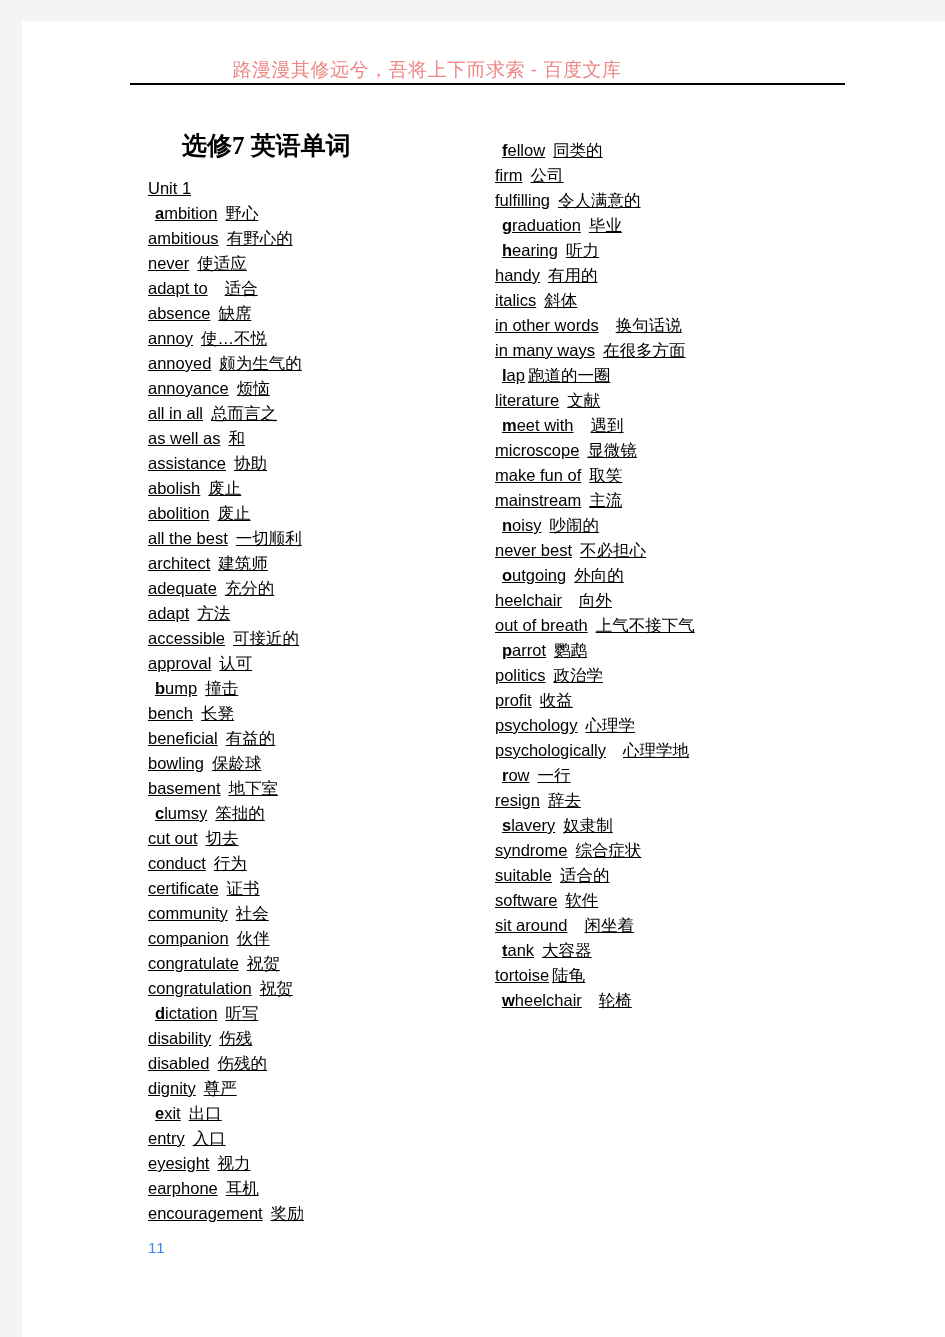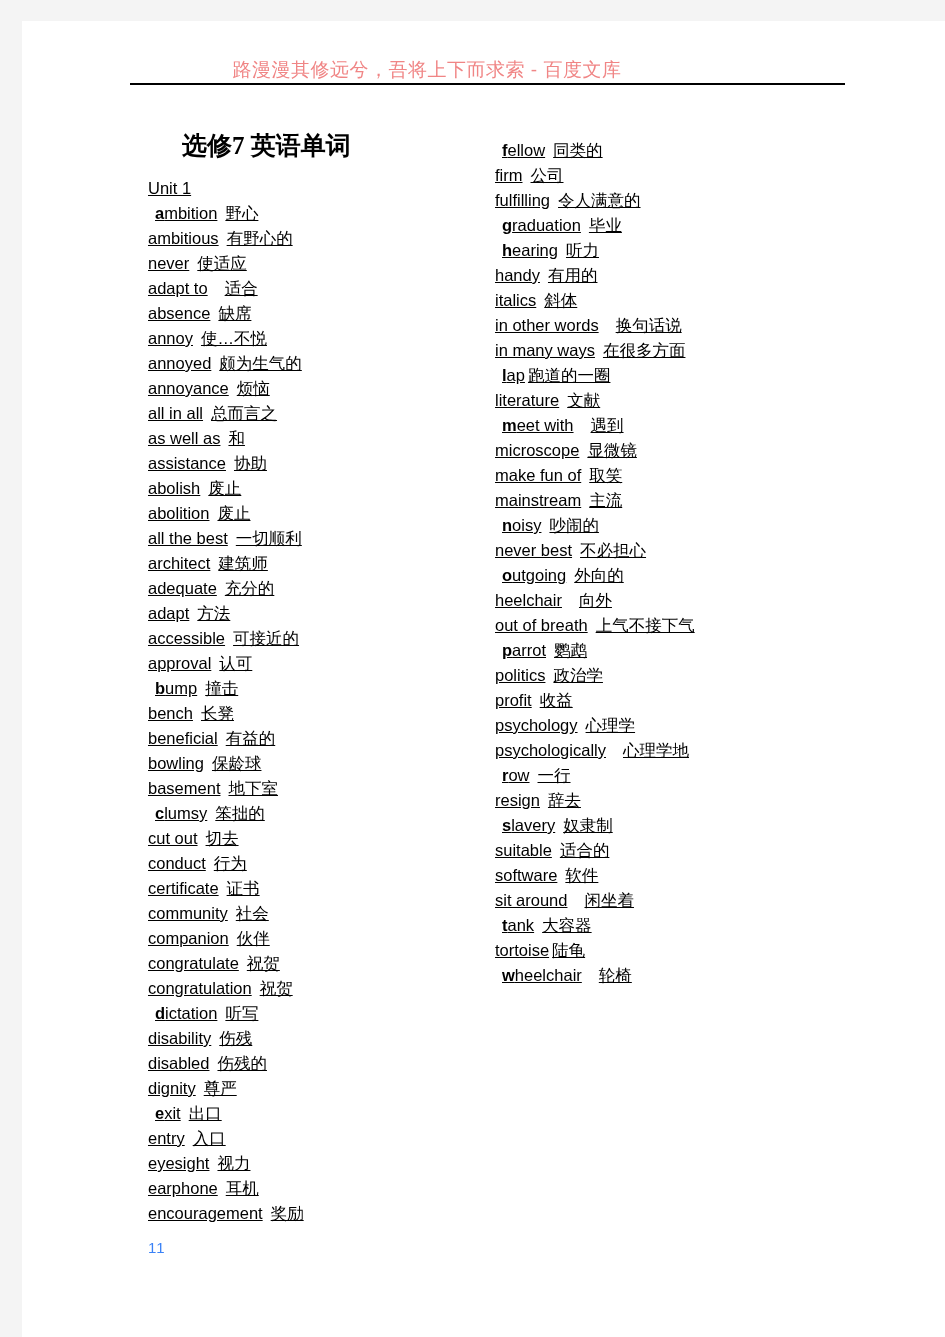--- a/index.html
+++ b/index.html
@@ -198,20 +198,21 @@
         <div class="entry"><span class="term">heelchair</span><span class="gap-wide"></span><span class="def">向外</span></div>
         <div class="entry"><span class="term">out of breath</span><span class="gap"></span><span class="def">上气不接下气</span></div>
         <div class="entry indent"><span class="term"><b>p</b>arrot</span><span class="gap"></span><span class="def">鹦鹉</span></div>
         <div class="entry"><span class="term">politics</span><span class="gap"></span><span class="def">政治学</span></div>
         <div class="entry"><span class="term">profit</span><span class="gap"></span><span class="def">收益</span></div>
         <div class="entry"><span class="term">psychology</span><span class="gap"></span><span class="def">心理学</span></div>
         <div class="entry"><span class="term">psychologically</span><span class="gap-wide"></span><span class="def">心理学地</span></div>
         <div class="entry indent"><span class="term"><b>r</b>ow</span><span class="gap"></span><span class="def">一行</span></div>
         <div class="entry"><span class="term">resign</span><span class="gap"></span><span class="def">辞去</span></div>
         <div class="entry indent"><span class="term"><b>s</b>lavery</span><span class="gap"></span><span class="def">奴隶制</span></div>
+        <div class="entry"><span class="term">syndrome</span><span class="gap"></span><span class="def">综合症状</span></div>
         <div class="entry"><span class="term">suitable</span><span class="gap"></span><span class="def">适合的</span></div>
         <div class="entry"><span class="term">software</span><span class="gap"></span><span class="def">软件</span></div>
         <div class="entry"><span class="term">sit around</span><span class="gap-wide"></span><span class="def">闲坐着</span></div>
         <div class="entry indent"><span class="term"><b>t</b>ank</span><span class="gap"></span><span class="def">大容器</span></div>
         <div class="entry"><span class="term">tortoise</span><span class="gap" style="width: 3px;"></span><span class="def">陆龟</span></div>
         <div class="entry indent"><span class="term"><b>w</b>heelchair</span><span class="gap-wide"></span><span class="def">轮椅</span></div>
       </div>
   </div>
 
   <div class="page-number">11</div>

